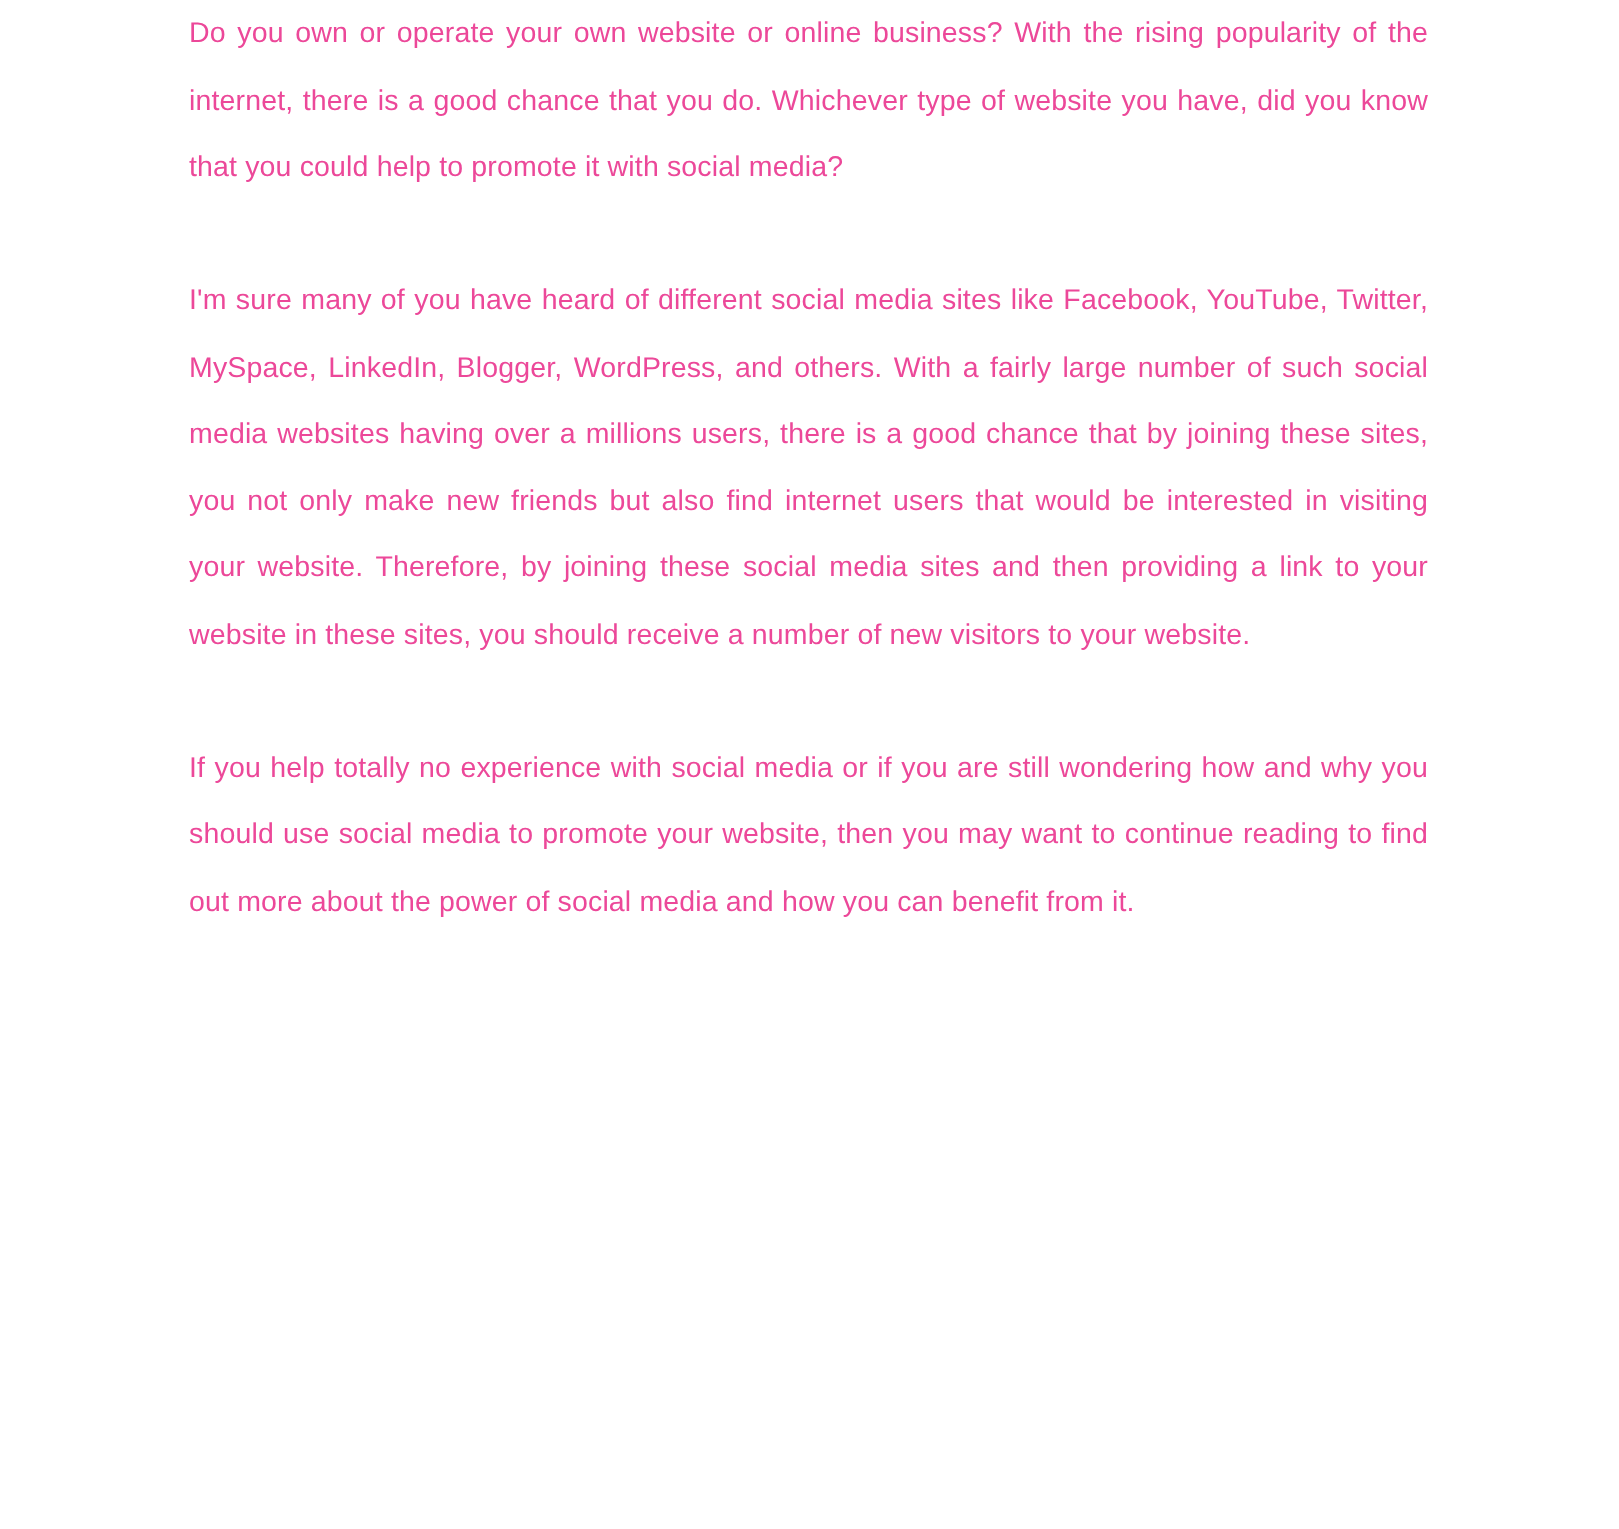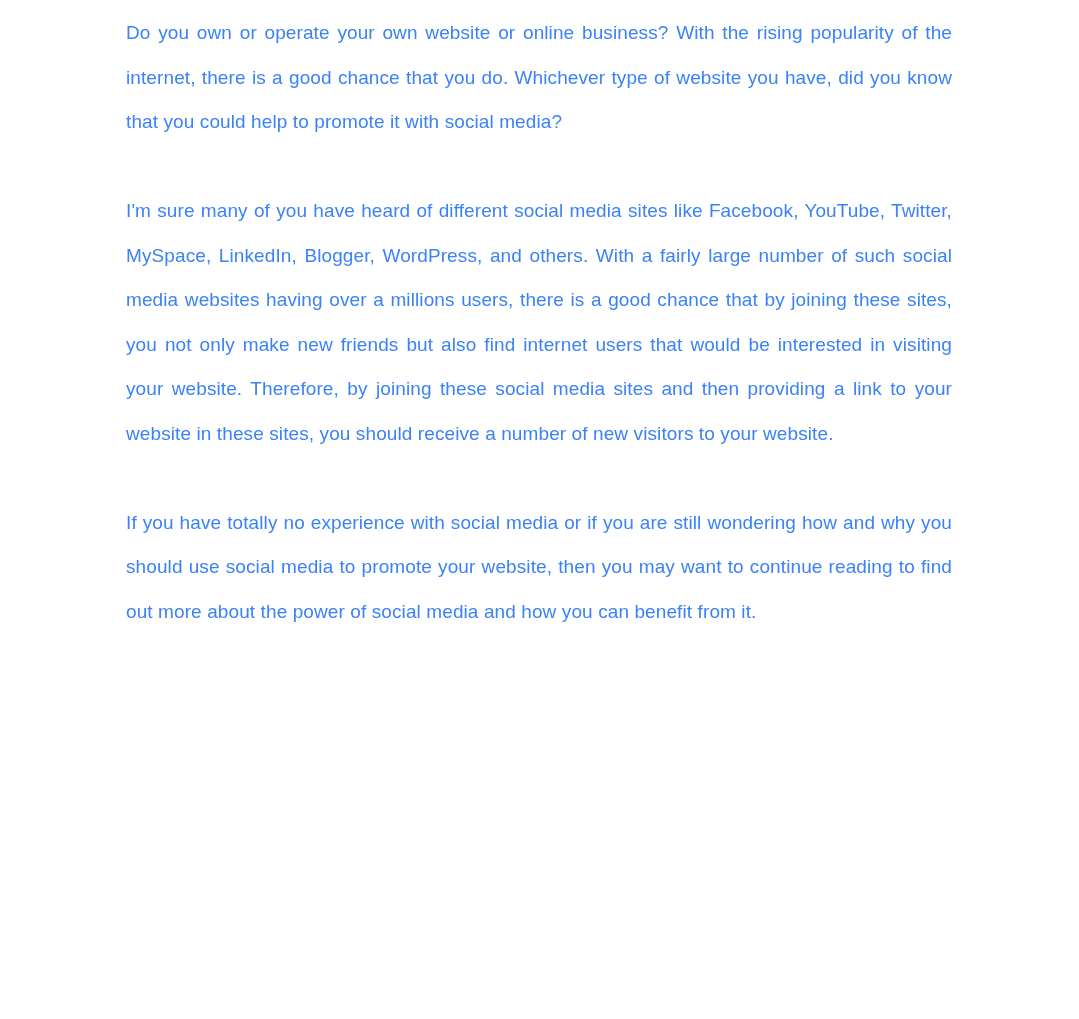--- a/index.html
+++ b/index.html
@@ -9,37 +9,37 @@
   }
   body {
     width: 1079px;
     height: 1019px;
     overflow: hidden;
     position: relative;
   }
   .document-page {
     position: absolute;
     left: 126px;
-    top: 11px;
+    top: 1px;
     width: 826px;
-    color: #3b82f6;
+    color: #ec4899;
   }
   .document-page p {
     margin: 0 0 44.5px 0;
     font-family: "Liberation Sans", sans-serif;
     font-size: 19px;
     line-height: 44.5px;
     text-align: justify;
     text-justify: inter-word;
     letter-spacing: 0.1px;
   }
   .document-page p:last-child {
     margin-bottom: 0;
   }
 </style>
 </head>
 <body>
 
 <div class="document-page">
   <p>Do you own or operate your own website or online business?  With the rising popularity of the internet, there is a good chance that you do. Whichever type of website you have, did you know that you could help to promote it with social media?</p>
   <p>I'm sure many of you have heard of different social media sites like Facebook, YouTube, Twitter, MySpace, LinkedIn, Blogger, WordPress, and others. With a fairly large number of such social media websites having over a millions users, there is a good chance that by joining these sites, you not only make new friends but also find internet users that would be interested in visiting your website. Therefore, by joining these social media sites and then providing a link to your website in these sites, you should receive a number of new visitors to your website.</p>
-  <p>If you have totally no experience with social media or if you are still wondering how and why you should use social media to promote your website, then you may want to continue reading to find out more about the power of social media and how you can benefit from it.</p>
+  <p>If you help totally no experience with social media or if you are still wondering how and why you should use social media to promote your website, then you may want to continue reading to find out more about the power of social media and how you can benefit from it.</p>
 </div>
 
 </body></html>

